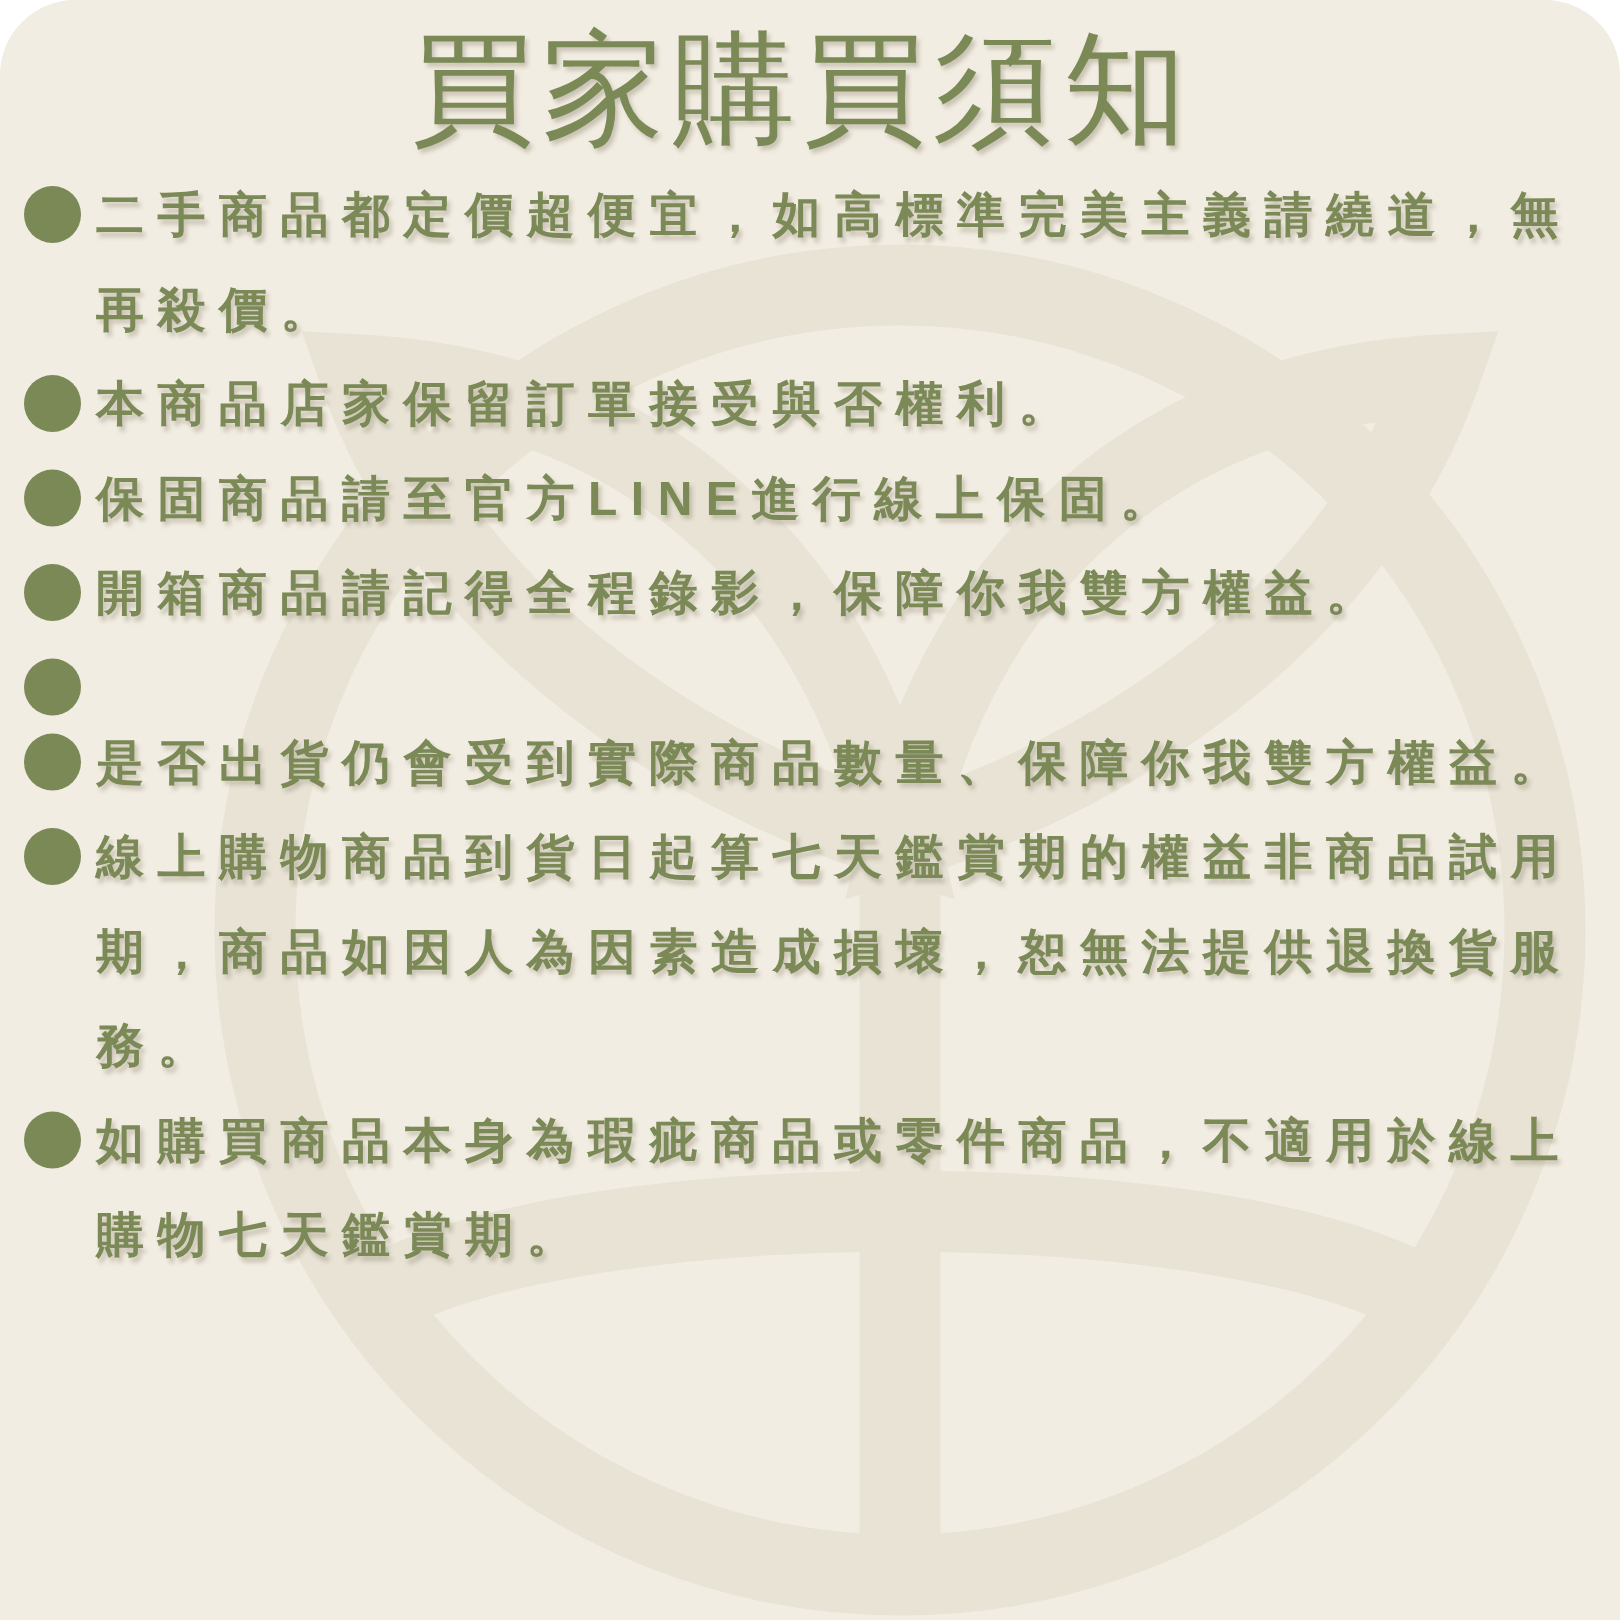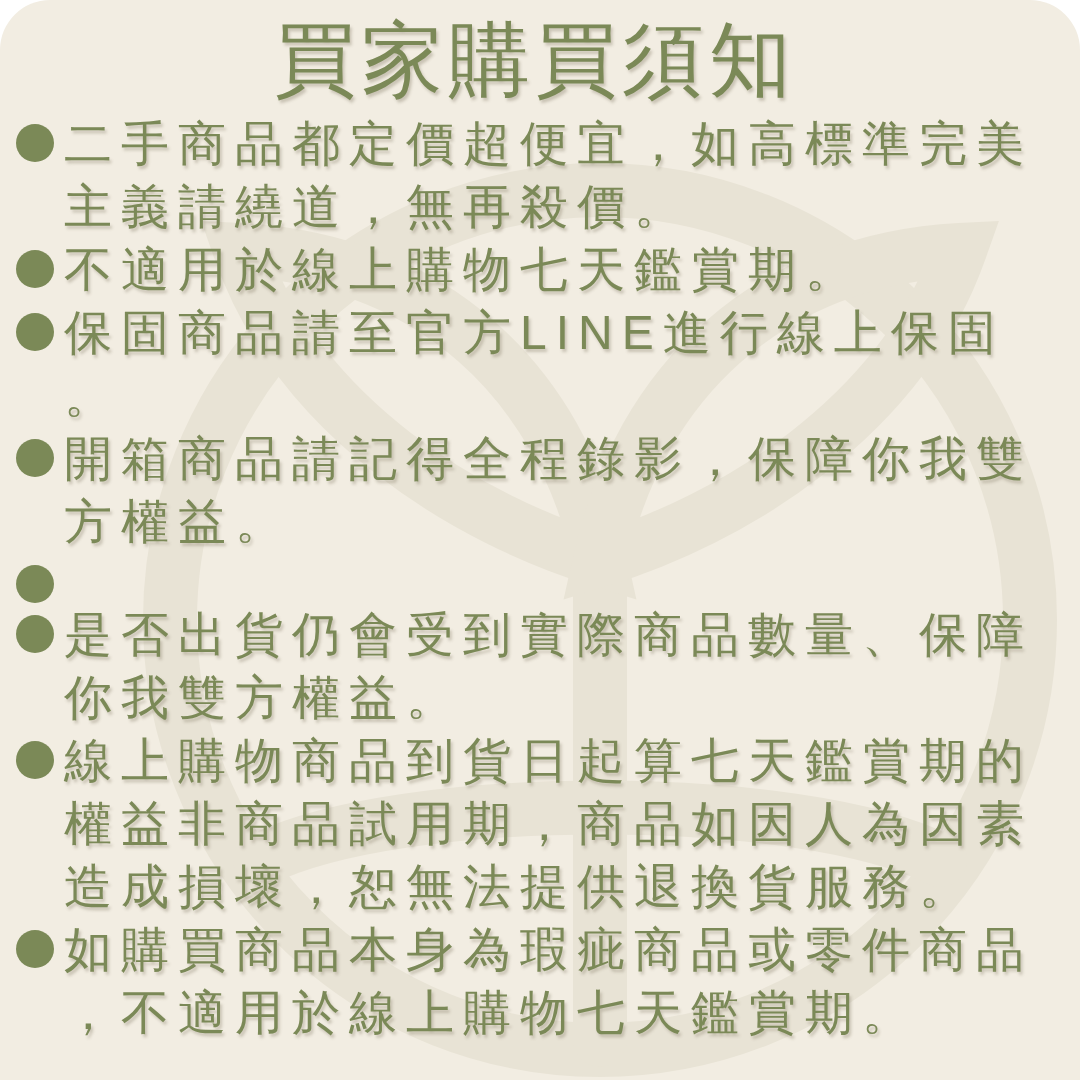--- a/index.html
+++ b/index.html
@@ -64,22 +64,22 @@
   .bullet {
     flex: 0 0 38px;
     width: 38px;
     height: 38px;
     margin-top: 12px;
     margin-right: 10px;
     border-radius: 50%;
     background: var(--text-green);
   }
   .notice-text {
-    font-size: 48px;
-    font-weight: normal;
+    font-size: 32px;
+    font-weight: bold;
     line-height: 63px;
     letter-spacing: 9px;
     color: var(--text-green);
     text-shadow: 2px 3px 3px rgba(110, 100, 75, 0.30);
     line-break: anywhere;
     word-break: break-all;
   }
 </style>
 </head>
 <body style="background: rgb(255, 255, 255);">
@@ -98,21 +98,21 @@
 
   <div class="content">
     <h1 class="page-title">買家購買須知</h1>
     <ul class="notice-list">
         <li class="notice">
           <span class="bullet"></span>
           <span class="notice-text">二手商品都定價超便宜，如高標準完美主義請繞道，無再殺價。</span>
         </li>
         <li class="notice">
           <span class="bullet"></span>
-          <span class="notice-text">不適用於線上購物七天鑑賞期。</span>
+          <span class="notice-text">本商品店家保留訂單接受與否權利。</span>
         </li>
         <li class="notice">
           <span class="bullet"></span>
           <span class="notice-text">保固商品請至官方LINE進行線上保固。</span>
         </li>
         <li class="notice">
           <span class="bullet"></span>
           <span class="notice-text">開箱商品請記得全程錄影，保障你我雙方權益。</span>
         </li>
         <li class="notice">

